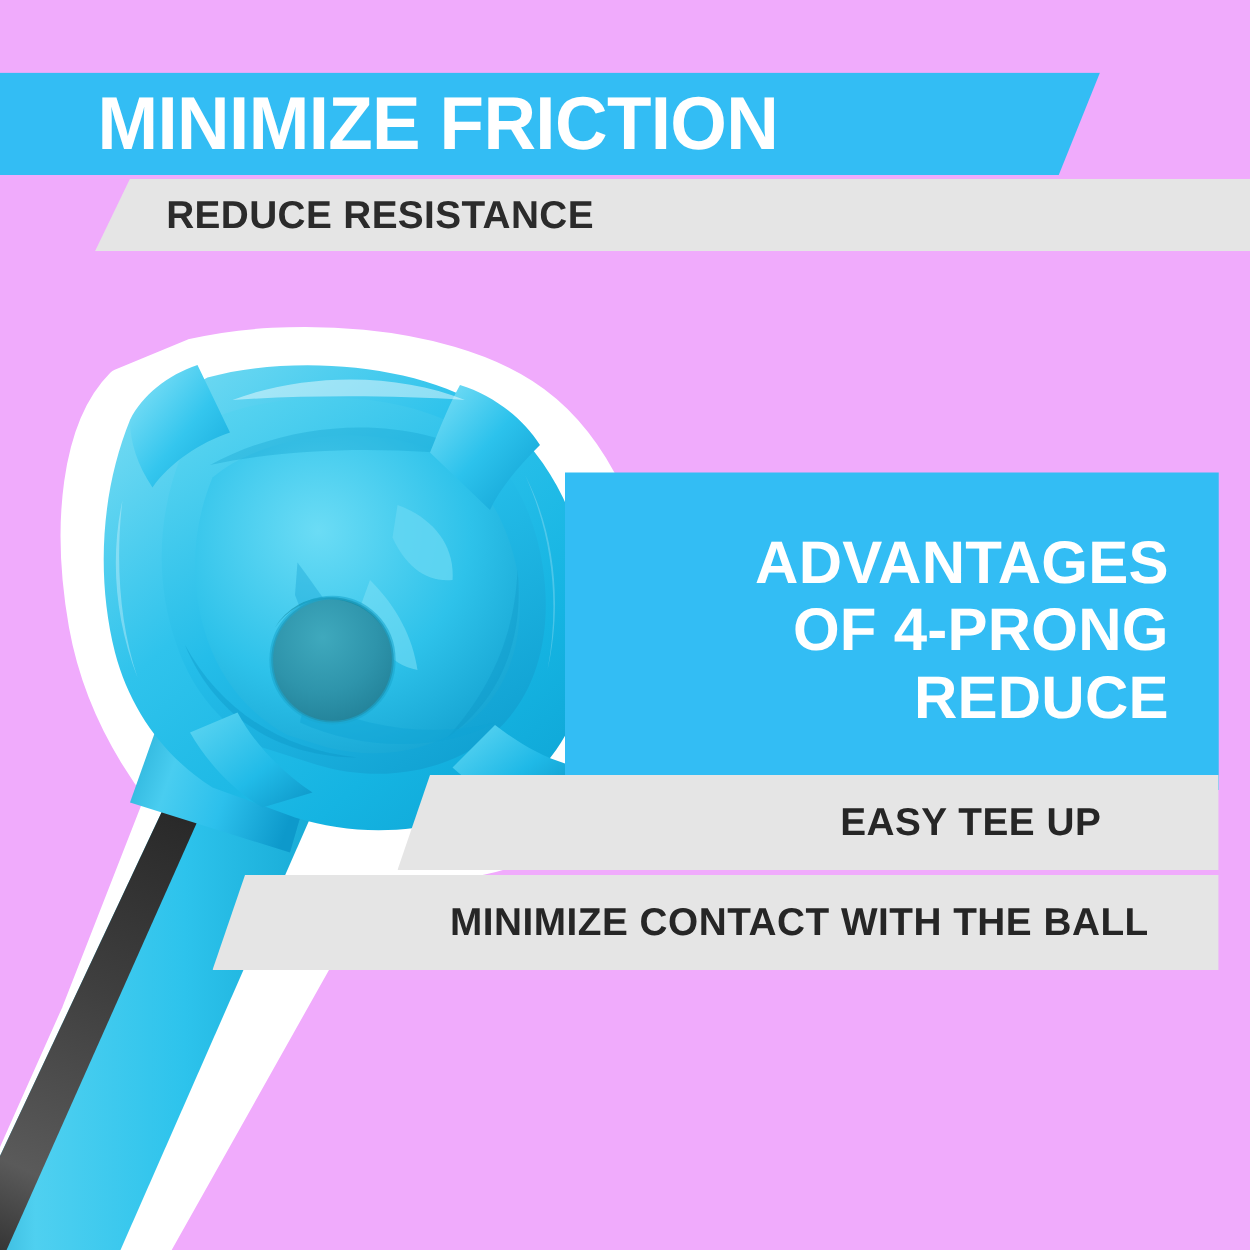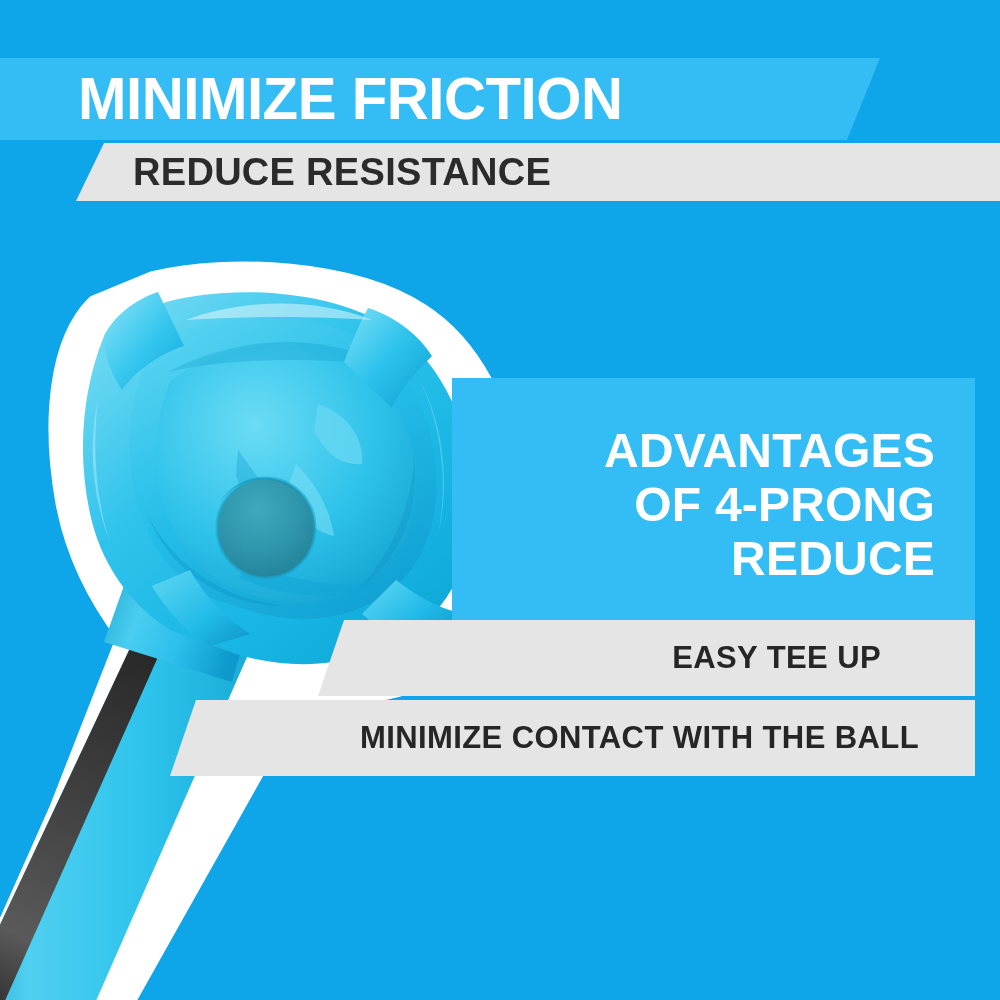--- a/index.html
+++ b/index.html
@@ -2,21 +2,21 @@
 <html><head>
 <meta charset="utf-8">
 <style>
   html,body{margin:0;padding:0;}
   body{
     width:1000px;height:1000px;
     background:#ffffff;
     font-family:"Liberation Sans", sans-serif;
     overflow:hidden;
   }
-  #stage{position:relative;width:1000px;height:1000px;background:#0ea5e9;overflow:hidden;}
+  #stage{position:relative;width:1000px;height:1000px;background:#f0abfc;overflow:hidden;}
 
   
   .headline-banner{
     position:absolute;left:0;top:58px;width:880px;height:82px;
     background:#33bdf4;
     clip-path:polygon(0 0, 880px 0, 847px 100%, 0 100%);
     display:flex;align-items:center;
   }
   .headline-text{
     color:#ffffff;
@@ -32,21 +32,21 @@
 
   
   .subheadline-banner{
     position:absolute;left:0;top:143px;width:1000px;height:58px;
     background:#e5e5e5;
     clip-path:polygon(104px 0, 1000px 0, 1000px 100%, 76px 100%);
     display:flex;align-items:center;
   }
   .subheadline-text{
     color:#2b2b2b;
-    font-size:38px;
+    font-size:31px;
     font-weight:bold;
     letter-spacing:0.3px;
     margin-left:133px;
     white-space:nowrap;
   }
 
   
   .callout-panel{
     position:absolute;left:452px;top:378px;width:523px;height:254px;
     background:#33bdf4;

